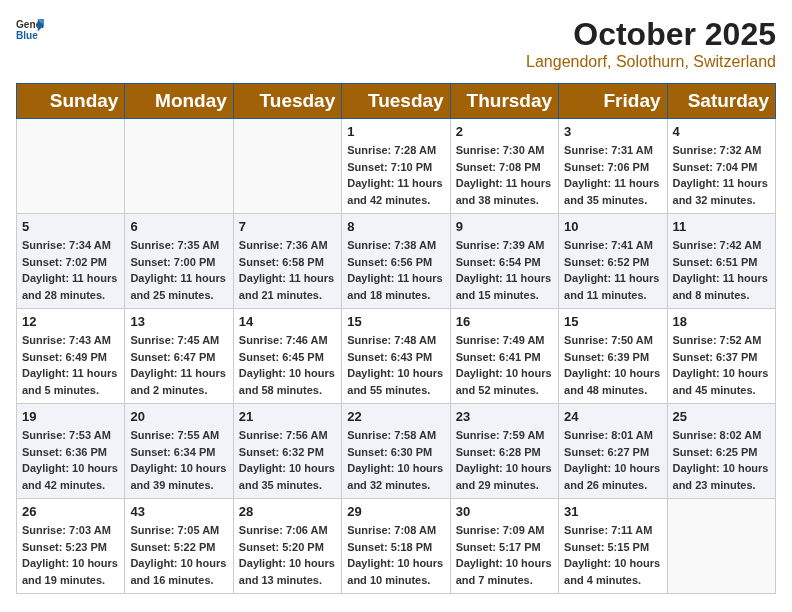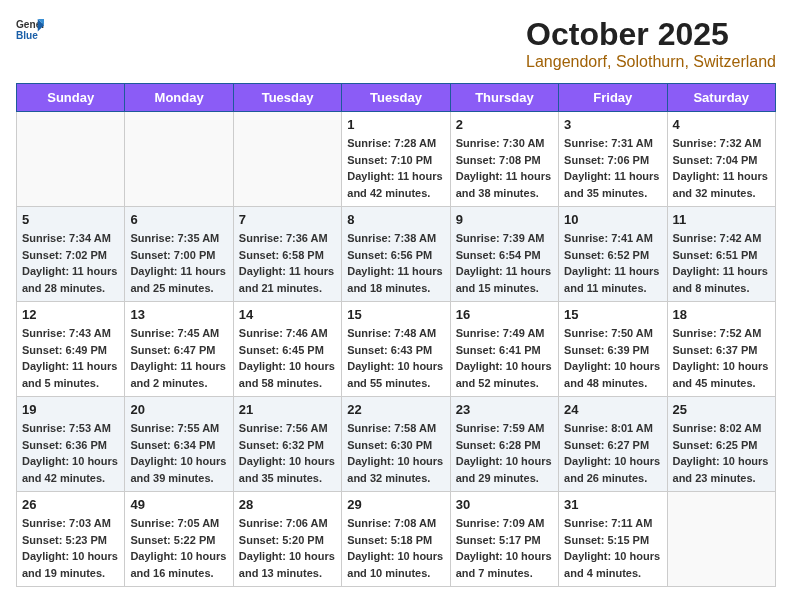--- a/index.html
+++ b/index.html
@@ -19,41 +19,42 @@
     .logo {
       display: flex;
       align-items: center;
       gap: 4px;
     }
     .logo-icon {
       width: 28px;
       height: 28px;
     }
     .title-block {
+      text-align: right;
     }
     .month-title {
       font-size: 32px;
       font-weight: bold;
       color: #222;
     }
     .location-title {
       font-size: 16px;
       color: #a16207;
     }
     .calendar {
       width: 100%;
       border-collapse: collapse;
       border: 1px solid #ccc;
     }
     .calendar th {
-      background-color: #8b5cf6;
+      background-color: #a16207;
       color: #fff;
-      text-align: center;
+      text-align: right;
       padding: 6px 6px;
-      font-size: 13px;
+      font-size: 19px;
       border: 1px solid #1e5a9a;
     }
     .calendar td {
       vertical-align: top;
       padding: 5px 5px;
       border: 1px solid #ccc;
       font-size: 11px;
       color: #333;
       width: 14.28%;
       min-height: 80px;
@@ -219,21 +220,21 @@
           <span class="day-num">25</span>
           <div class="day-info">Sunrise: 8:02 AM<br>Sunset: 6:25 PM<br>Daylight: 10 hours and 23 minutes.</div>
         </td>
       </tr>
       <tr>
         <td>
           <span class="day-num">26</span>
           <div class="day-info">Sunrise: 7:03 AM<br>Sunset: 5:23 PM<br>Daylight: 10 hours and 19 minutes.</div>
         </td>
         <td>
-          <span class="day-num">49</span>
+          <span class="day-num">43</span>
           <div class="day-info">Sunrise: 7:05 AM<br>Sunset: 5:22 PM<br>Daylight: 10 hours and 16 minutes.</div>
         </td>
         <td>
           <span class="day-num">28</span>
           <div class="day-info">Sunrise: 7:06 AM<br>Sunset: 5:20 PM<br>Daylight: 10 hours and 13 minutes.</div>
         </td>
         <td>
           <span class="day-num">29</span>
           <div class="day-info">Sunrise: 7:08 AM<br>Sunset: 5:18 PM<br>Daylight: 10 hours and 10 minutes.</div>
         </td>

